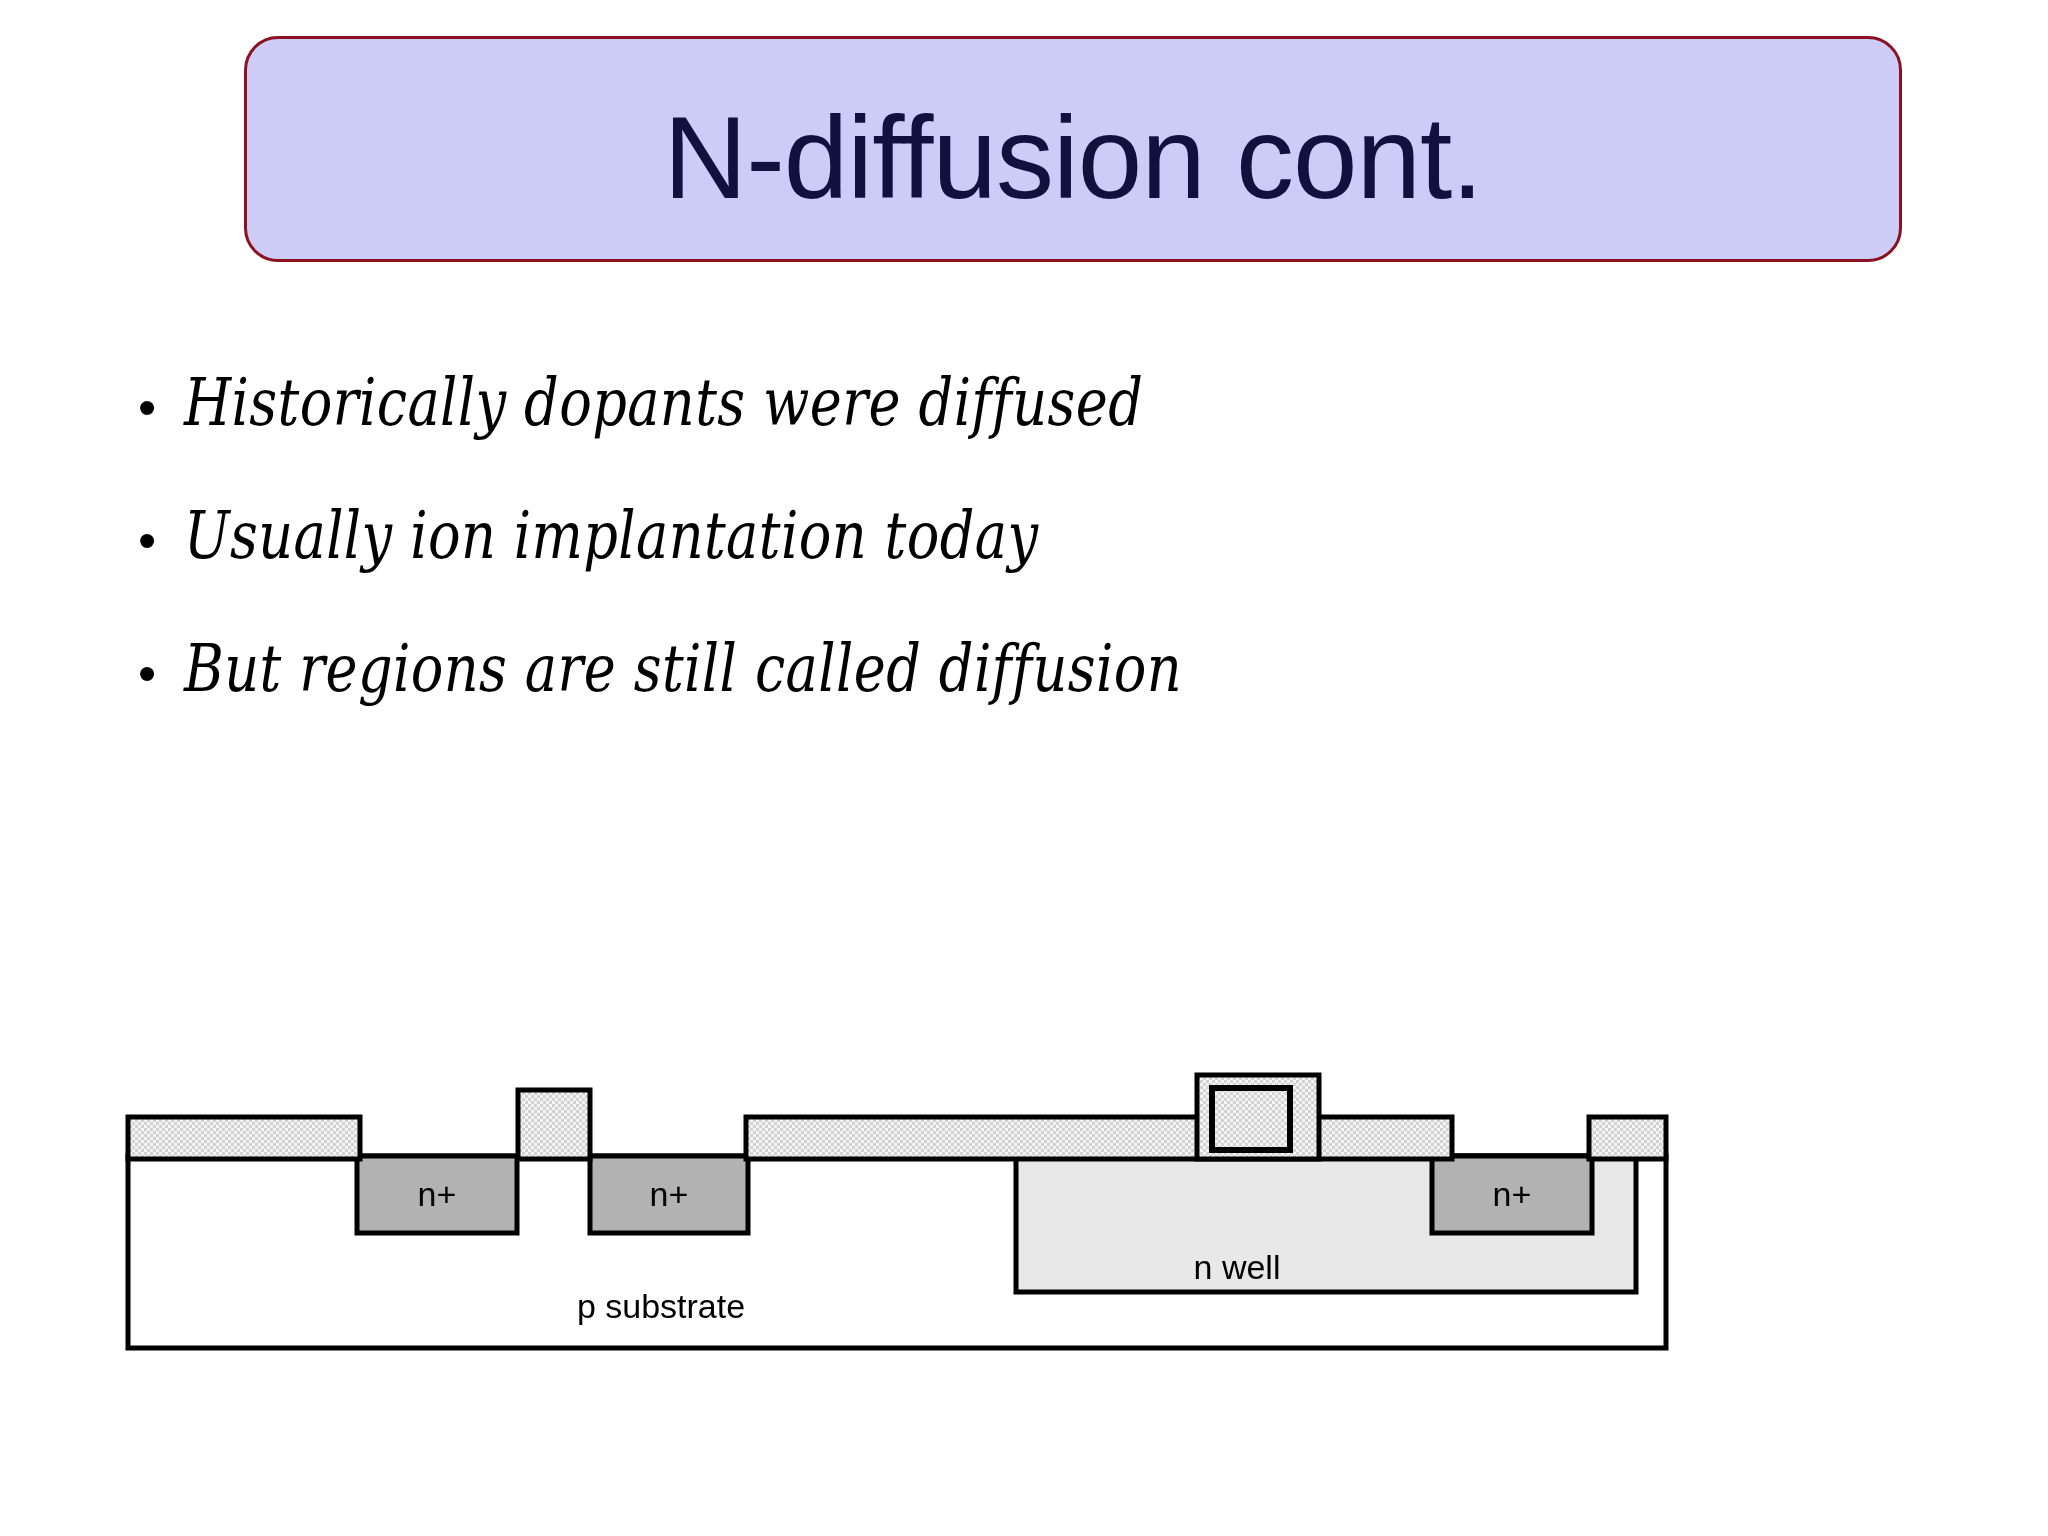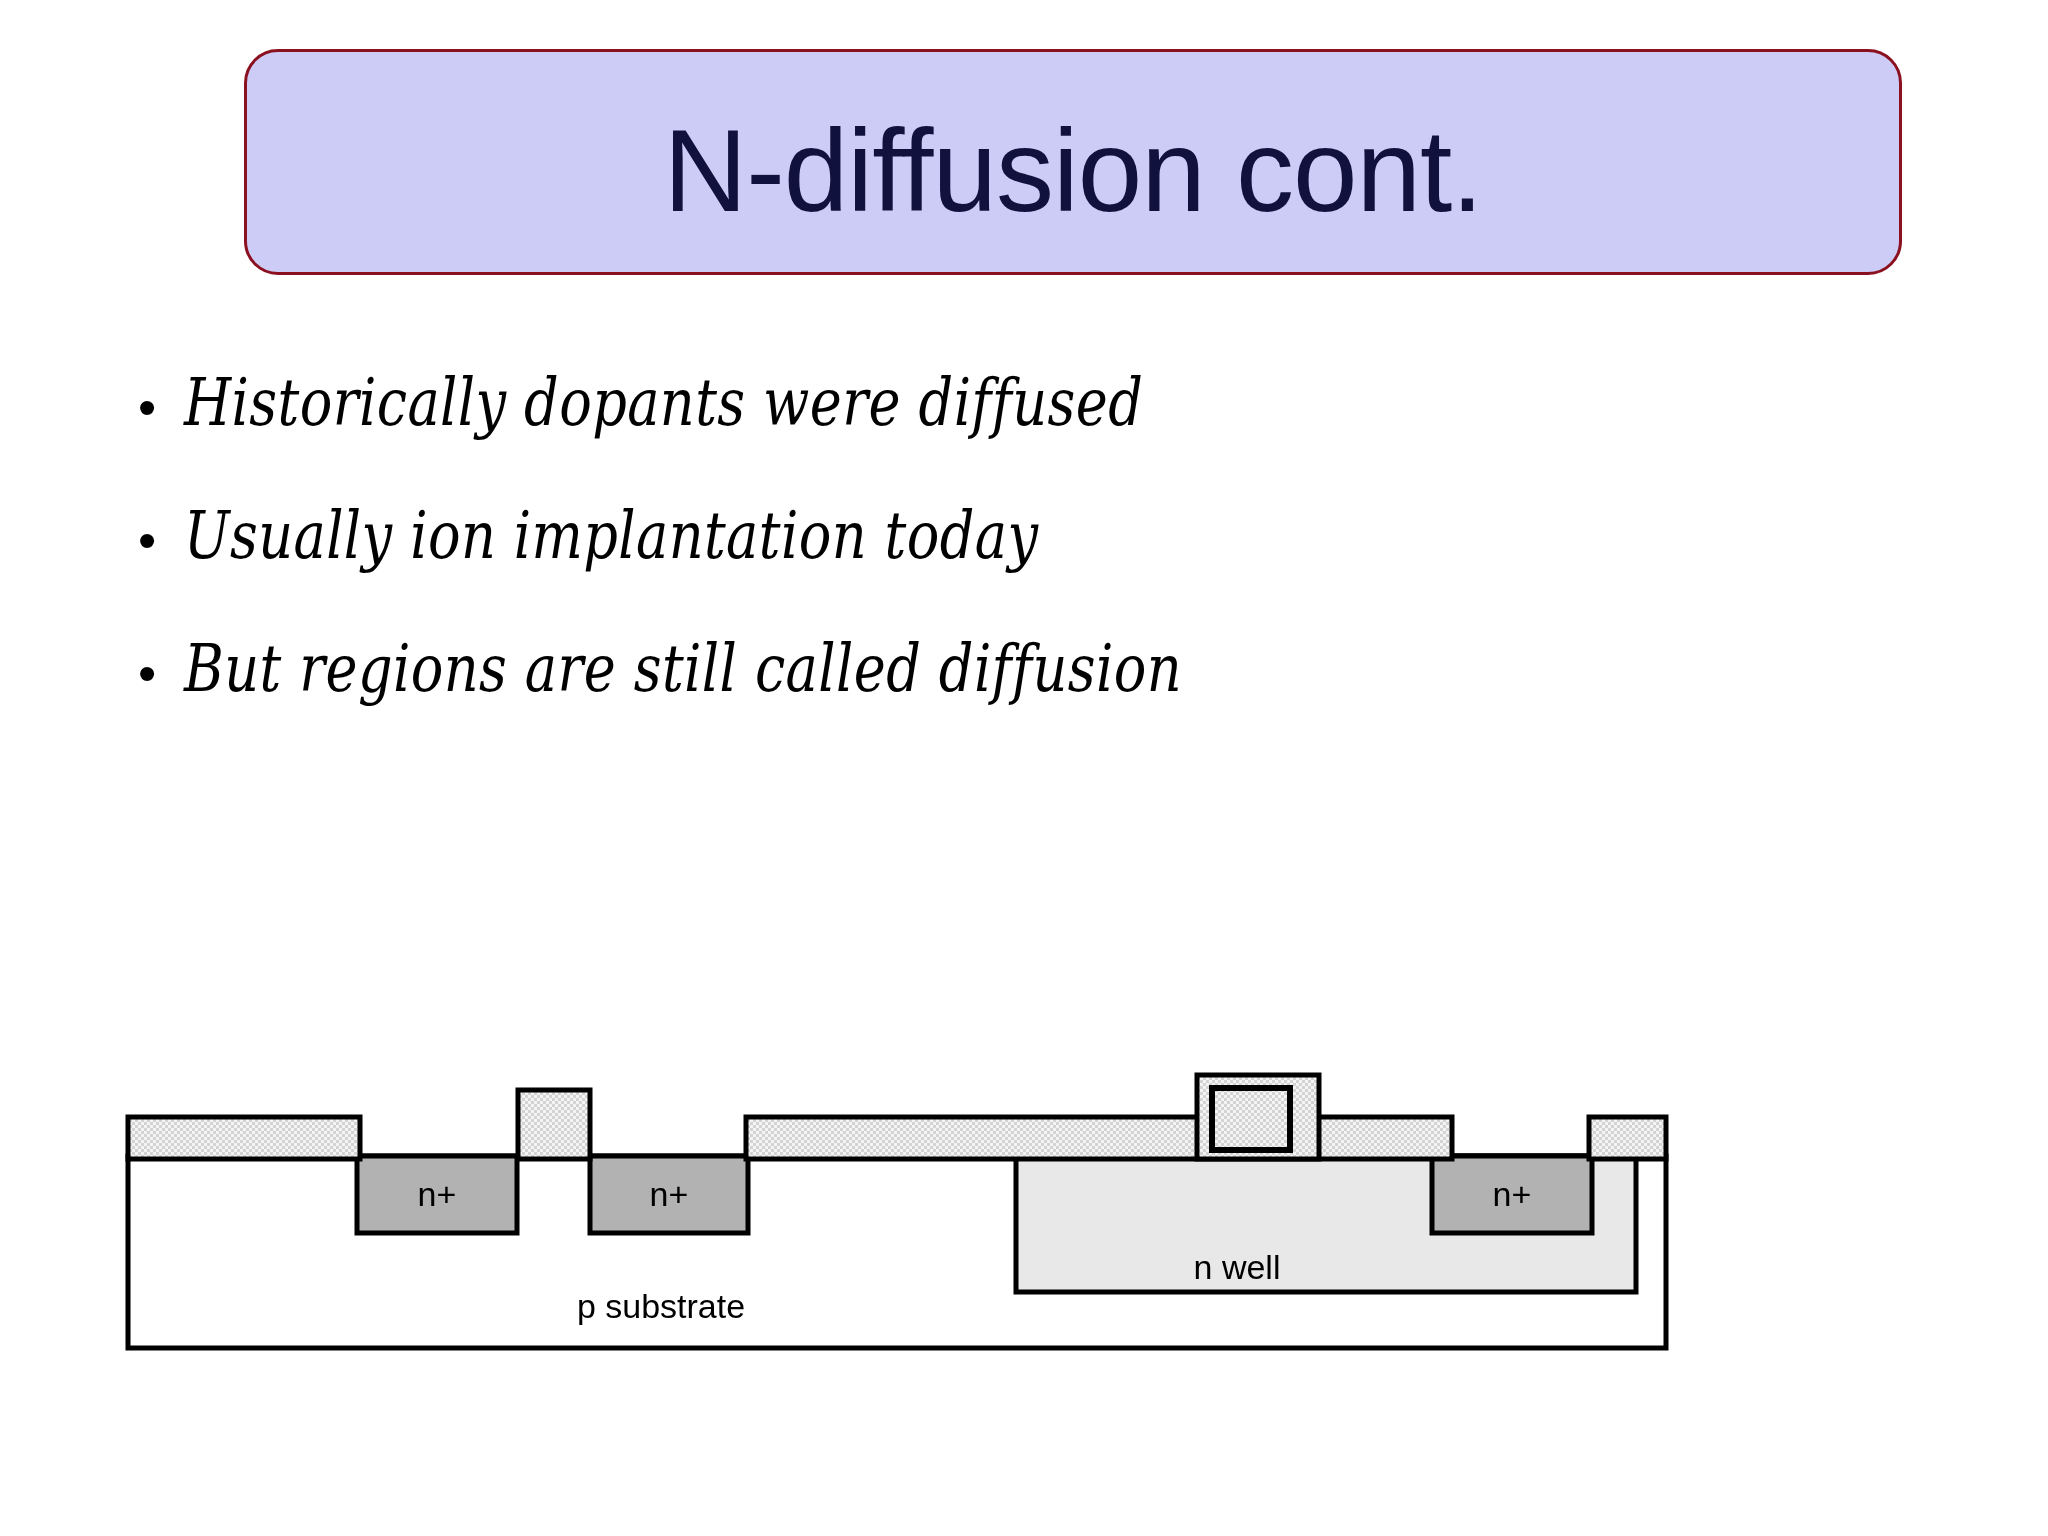--- a/index.html
+++ b/index.html
@@ -23,21 +23,20 @@
     top: 36px;
     width: 1658px;
     height: 226px;
     background: #ccccf7;
     border: 3px solid #8b1020;
     border-radius: 34px;
     box-sizing: border-box;
     display: flex;
     align-items: center;
     justify-content: center;
-    margin-top: 13px;
   }
   #title-text {
     font-family: "Liberation Sans", sans-serif;
     font-size: 116px;
     font-weight: 400;
     color: #11113d;
     letter-spacing: -1px;
     line-height: 1;
     white-space: nowrap;
     margin-top: 18px;

